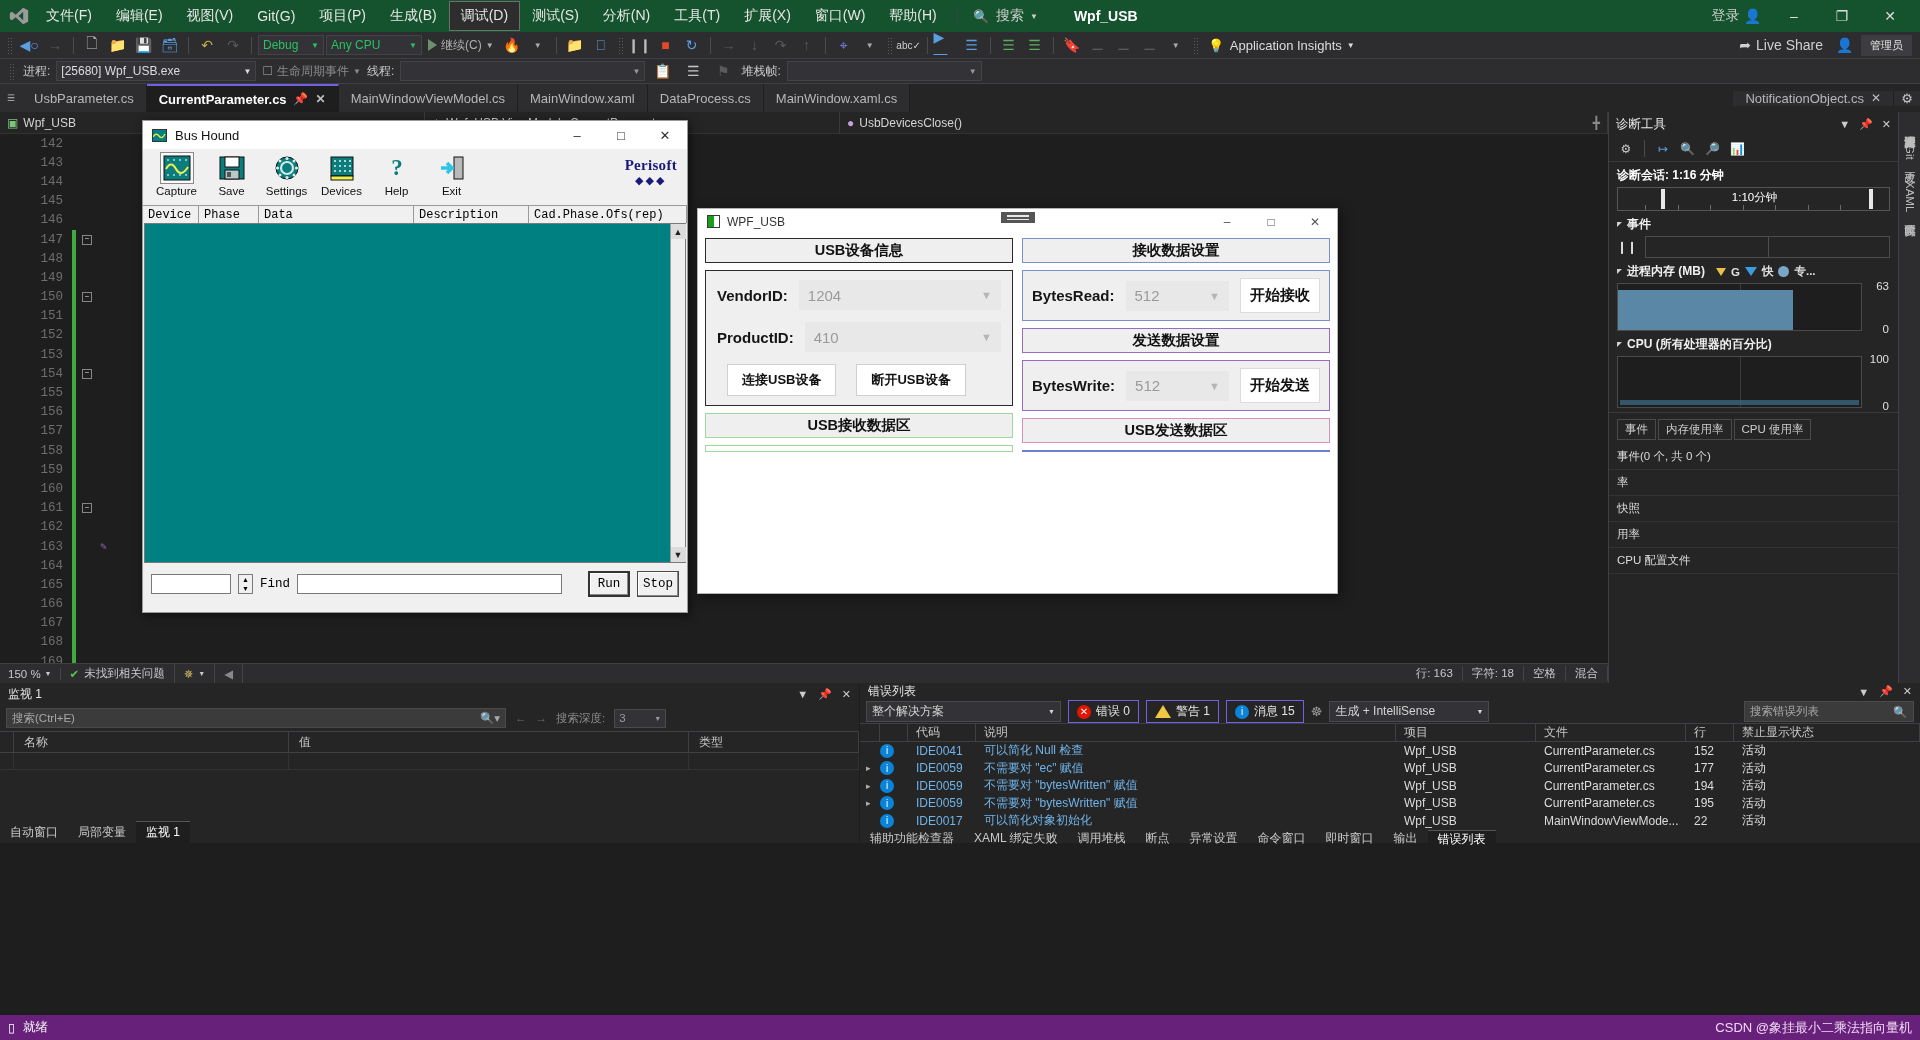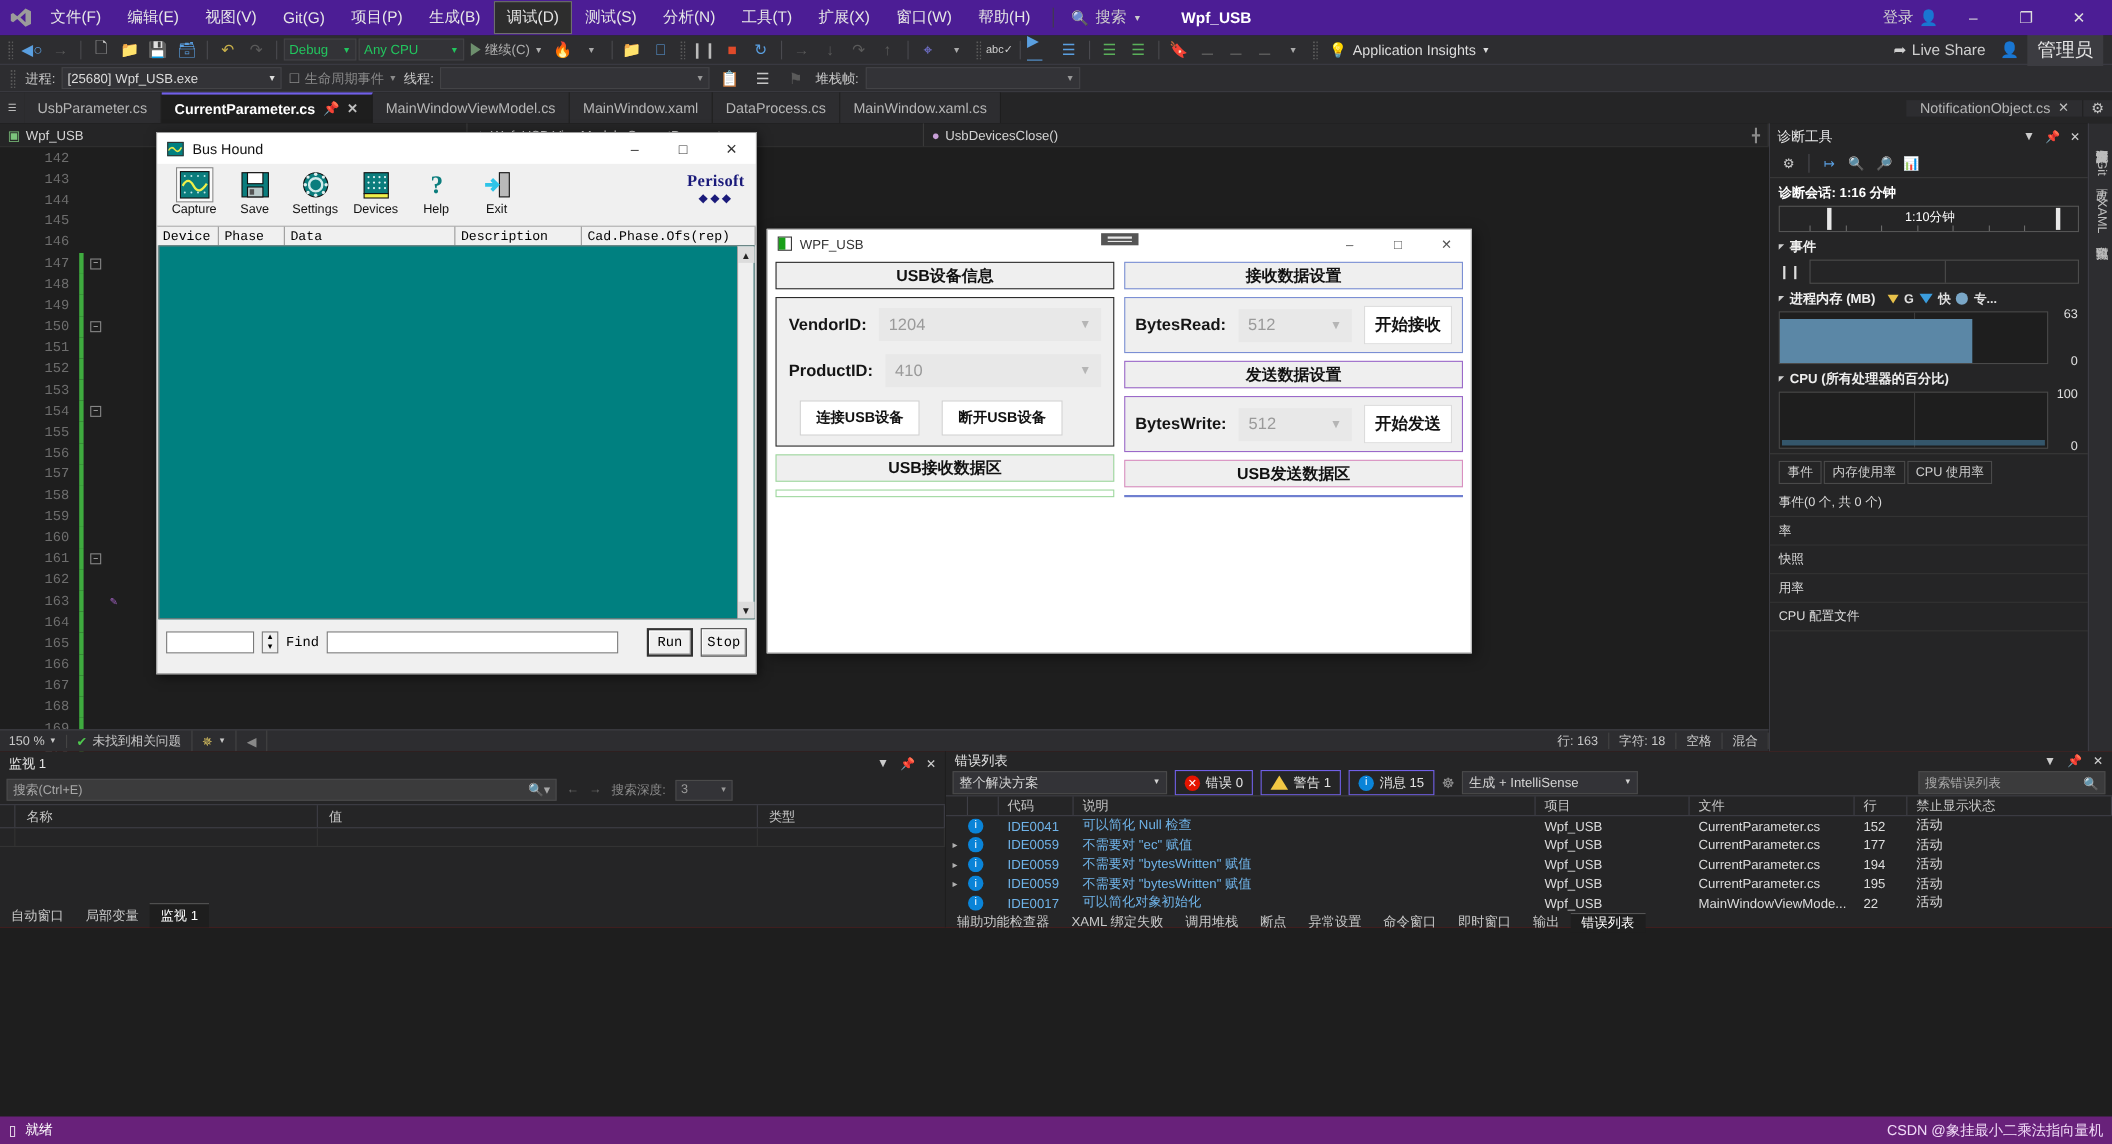--- a/index.html
+++ b/index.html
@@ -7,21 +7,21 @@
   body {
     width:1920px; height:1040px;
     background:#1e1e1e;
     font-family:"Liberation Sans", sans-serif;
     color:#d4d4d4; font-size:13px;
     overflow:hidden; position:relative;
   }
 
   
   .vs-titlebar{
-    height:32px; background:#4c1d95; display:flex; align-items:center;
+    height:32px; background:#14532d; display:flex; align-items:center;
     padding:0 4px; position:relative;
   }
   .vs-logo{ width:30px; height:30px; display:flex; align-items:center; justify-content:center; }
   .vs-logo svg{ display:block; }
   .menu-items{ display:flex; align-items:center; }
   .menu-item{
     padding:5px 11px; font-size:14px; color:#e6e6e6; cursor:default;
     border:1px solid transparent; white-space:nowrap;
   }
   .menu-item.active{ border:1px solid #6e6e6e; background:#2d2d2d; }
@@ -134,21 +134,21 @@
   .lg-b{ width:0;height:0;border-left:6px solid transparent;border-right:6px solid transparent;border-top:9px solid #3b9ddd;}
   .lg-c{ width:11px;height:11px;border-radius:50%;background:#7aa7c7;}
   .graph{ margin:0 8px; position:relative; border:1px solid #4a4a4a; background:#1e1e1e; }
   .graph .mid{ position:absolute;left:50%;top:0;bottom:0;width:1px;background:#3c3c3c; }
   .gax{ position:absolute; right:-28px; font-size:11.5px; color:#e0e0e0; }
   .diag-tabs{ display:flex; gap:2px; padding:6px 8px 4px; border-top:1px solid #3a3a3a; margin-top:4px;}
   .dtab{ font-size:11.5px; color:#cfcfcf; border:1px solid #4a4a4a; padding:2px 7px; }
   .diag-list div{ font-size:11.5px; color:#dcdcdc; padding:5px 8px; border-bottom:1px solid #333; }
 
   
-  .bottom{ display:flex; height:160px; background:#b91c1c; }
+  .bottom{ display:flex; height:160px; background:#a21caf; }
   .panel{ background:#252526; display:flex; flex-direction:column; }
   .panel-hdr{ height:22px; display:flex; align-items:center; padding:0 8px; font-size:12px; color:#e4e4e4; }
   .panel-hdr .sp{ margin-left:auto; display:flex; gap:10px; align-items:center; color:#ccc; font-size:11px;}
   .watch{ width:860px; border-right:1px solid #1e1e1e; }
   .watch-tools{ height:26px; display:flex; align-items:center; gap:9px; padding:0 6px; font-size:11.5px; color:#b5b5b5;}
   .wsearch{ width:500px; height:20px; background:#3b3b3c; border:1px solid #4a4a4a; display:flex;
             align-items:center; justify-content:space-between; padding:0 5px; color:#a8a8a8; }
   .depth-sel{ width:52px;height:19px;background:#333337;border:1px solid #4a4a4a;display:flex;
               align-items:center;justify-content:space-between;padding:0 4px;color:#9a9a9a;}
   .grid-hdr{ height:22px; display:flex; align-items:center; border-top:1px solid #3f3f46; border-bottom:1px solid #3f3f46; font-size:12px; color:#c8c8c8;}
@@ -365,21 +365,21 @@
     <span style="color:#b77ae0">💡</span>
     <span>Application Insights</span>
     <span class="cv" style="font-size:8px">▼</span>
   </div>
   <div class="tb-right">
     <div class="signin">
       <span>➦</span>
       <span>Live Share</span>
     </div>
     <div class="tbtn">👤</div>
-    <div style="background:#3c3c41;padding:3px 9px;font-size:17px;color:#e6e6e6">管理员</div>
+    <div style="background:#3c3c41;padding:3px 9px;font-size:11px;color:#e6e6e6">管理员</div>
   </div>
 </div>
 
 <div class="vs-toolbar2">
   <div class="grip"></div>
   <span>进程:</span>
   <div class="proc-combo">
     <span>[25680] Wpf_USB.exe</span>
     <span style="font-size:8px">▼</span>
   </div>

